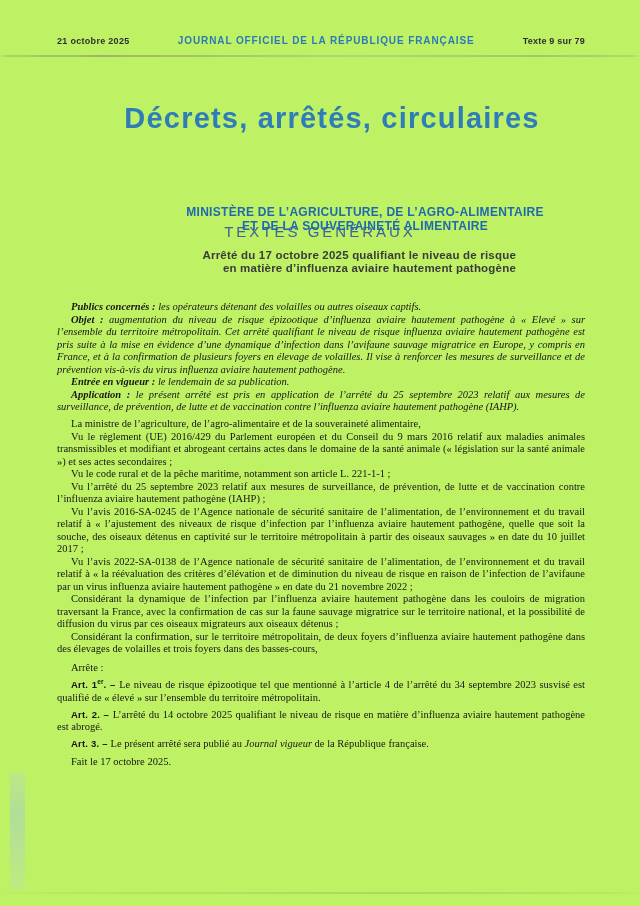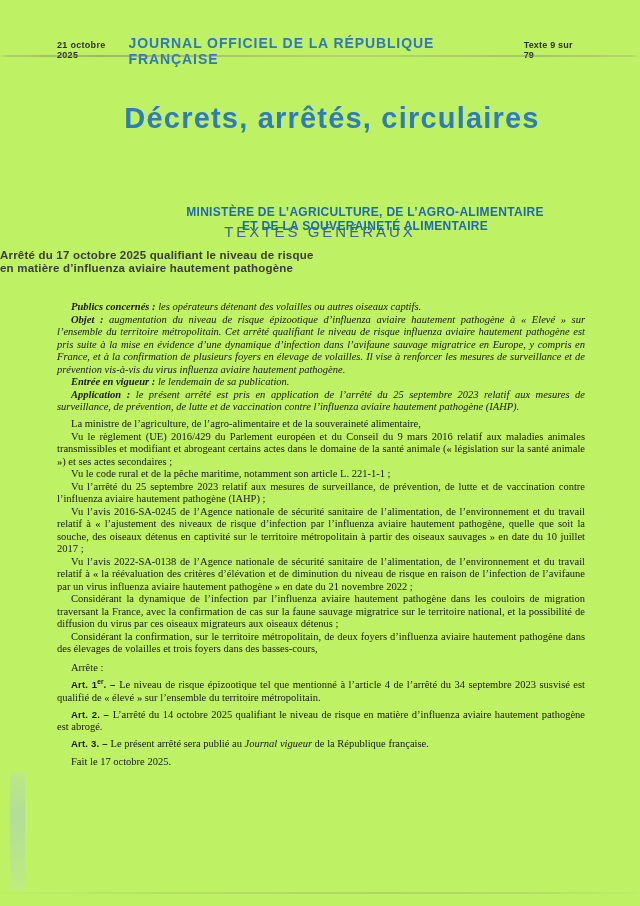--- a/index.html
+++ b/index.html
@@ -7,21 +7,21 @@
     position:relative;width:640px;height:906px;background:#bef264;overflow:hidden;
     font-family:"Liberation Serif",serif;color:#1c1c1c;margin:0 auto;
   }
   
   .header{
     position:absolute;top:35px;left:57px;width:528px;
     display:flex;justify-content:space-between;align-items:baseline;
     font-family:"Liberation Sans",sans-serif;
   }
   .hdr-date{font-size:9px;font-weight:bold;color:#2f2f2f;letter-spacing:0.3px;}
-  .hdr-journal{font-size:14px;font-weight:bold;color:#2e79b9;letter-spacing:0.9px;}
+  .hdr-journal{font-size:10px;font-weight:bold;color:#2e79b9;letter-spacing:0.9px;}
   .hdr-ref{font-size:9px;font-weight:bold;color:#2f2f2f;letter-spacing:0.2px;}
   .hdr-rule{
     position:absolute;top:55px;left:0;width:640px;height:2px;
     background:linear-gradient(to right,rgba(110,110,110,.55),rgba(150,150,150,.30) 55%,rgba(120,120,120,.45));
     border-radius:50%/100%;
   }
   
   .main-title{
     position:absolute;top:102px;left:12px;width:640px;text-align:center;
     font-family:"Liberation Sans",sans-serif;font-size:29px;font-weight:bold;
@@ -31,21 +31,21 @@
     position:absolute;top:178px;left:0;width:640px;text-align:center;
     font-family:"Liberation Sans",sans-serif;font-size:15px;font-weight:normal;
     color:#3f619e;letter-spacing:3px;margin-top:45px;
   }
   .ministry{
     position:absolute;top:206px;left:0;width:640px;text-align:center;
     font-family:"Liberation Sans",sans-serif;font-size:12px;font-weight:bold;
     color:#1f69b1;line-height:13.5px;letter-spacing:0.3px;margin-left:45px;
   }
   .subject{
-    position:absolute;top:249px;left:0;width:516px;text-align:left;
+    position:absolute;top:249px;left:0;width:516px;text-align:right;
     font-family:"Liberation Sans",sans-serif;font-size:11.5px;font-weight:bold;
     color:#3b3b3b;line-height:13px;letter-spacing:0.2px;
   }
   .nor{
     position:absolute;top:281px;left:0;width:640px;text-align:center;
     font-family:"Liberation Sans",sans-serif;font-size:8.5px;
   }
   .nor-label{color:#2e79b9;}
   .nor-value{color:#3a3a3a;font-weight:bold;font-style:italic;}
   

